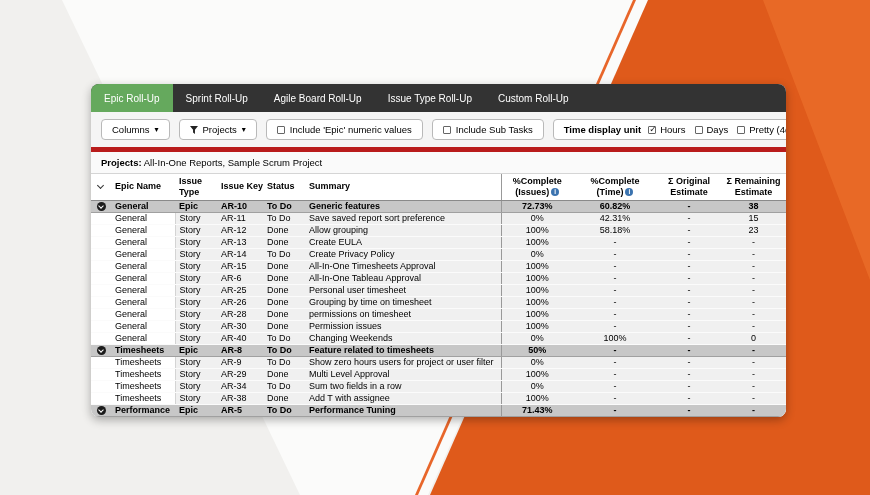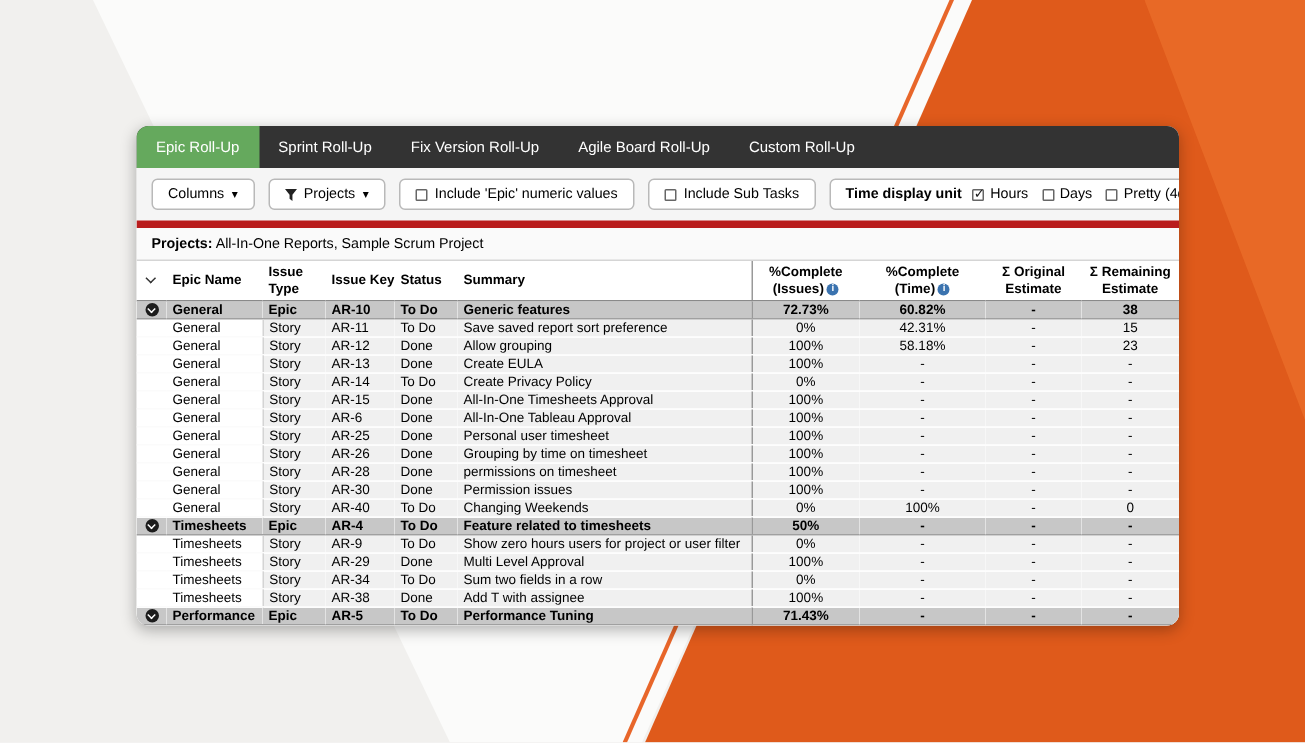--- a/index.html
+++ b/index.html
@@ -82,22 +82,22 @@
 <div class="bg-layer bg-white-band"></div>
 <div class="bg-layer bg-orange"></div>
 <div class="bg-layer bg-orange-light"></div>
 <div class="bg-layer bg-orange-line"></div>
 
 <div class="card">
 
   <div class="tabbar" id="tabbar">
       <div class="tab active">Epic Roll-Up</div>
       <div class="tab">Sprint Roll-Up</div>
-      <div class="tab">Fix Version Roll-Up</div>
       <div class="tab">Agile Board Roll-Up</div>
+      <div class="tab">Issue Type Roll-Up</div>
       <div class="tab">Custom Roll-Up</div>
     </div>
 
   <div class="toolbar">
     <div class="btn">
       <span>Columns</span>
       <span class="caret">▾</span>
     </div>
     <div class="btn">
       <svg class="funnel" viewBox="0 0 10 10">
@@ -310,21 +310,21 @@
     <td class="c-summary">Changing Weekends</td>
     <td class="c-num sep-left">0%</td>
     <td class="c-num c-num2">100%</td>
     <td class="c-num c-num3">-</td>
     <td class="c-num c-num4">0</td>
   </tr>
         <tr class="epic">
     <td class="c-icon"><span class="circle-chevron"></span></td>
     <td class="c-epic">Timesheets</td>
     <td class="c-type">Epic</td>
-    <td class="c-key">AR-4</td>
+    <td class="c-key">AR-8</td>
     <td class="c-status">To Do</td>
     <td class="c-summary">Feature related to timesheets</td>
     <td class="c-num sep-left">50%</td>
     <td class="c-num c-num2">-</td>
     <td class="c-num c-num3">-</td>
     <td class="c-num c-num4">-</td>
   </tr>
         <tr class="story">
     <td class="c-icon"></td>
     <td class="c-epic">Timesheets</td>

